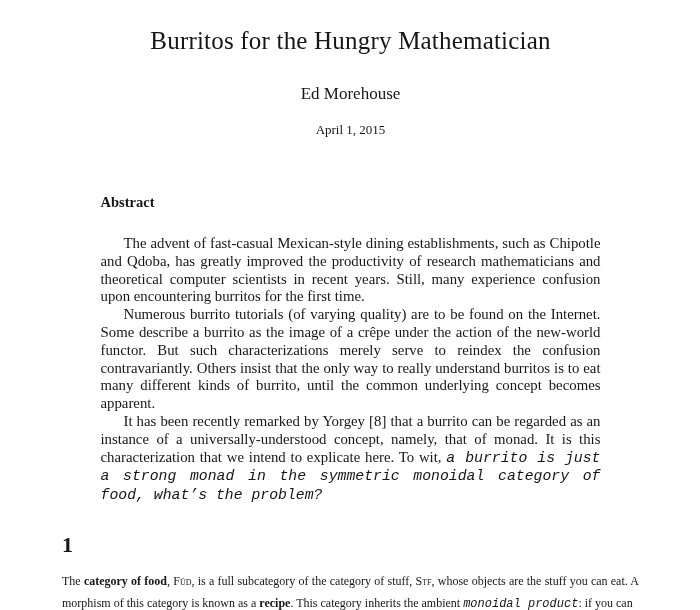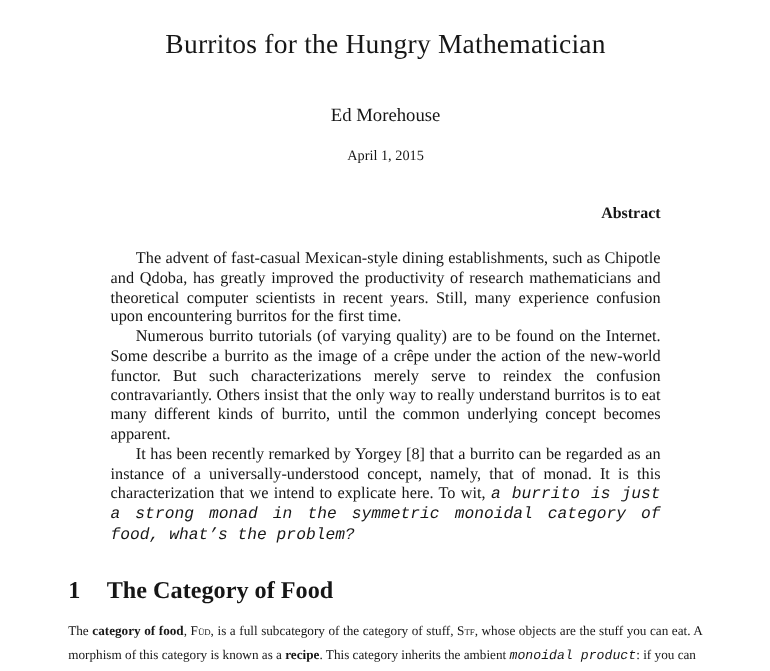--- a/index.html
+++ b/index.html
@@ -16,38 +16,38 @@
       border-radius: 21px;
     }
     .title {
       margin: 0;
       font-size: 25px;
       font-weight: normal;
       text-align: center;
       letter-spacing: 0.2px;
     }
     .author {
-      margin-top: 40px;
+      margin-top: 29px;
       font-size: 17px;
       text-align: center;
     }
     .date {
       margin-top: 18px;
       font-size: 13px;
       text-align: center;
     }
     .abstract {
       width: 500px;
       margin: 0 auto;
     }
     .abstract-heading {
-      margin-top: 37px;
+      margin-top: 56px;
       font-size: 14.5px;
       font-weight: bold;
-      text-align: right;
+      text-align: left;
     }
     .abs-p {
       margin: 0;
       font-size: 14.8px;
       line-height: 17.8px;
       text-align: justify;
       text-indent: 23px;
     }
     .abs-p.first { margin-top: 24px; }
     .section-heading {
@@ -84,18 +84,17 @@
 
     <p class="abs-p first"><span>The advent of fast-casual Mexican-style dining establishments, such as Chipotle and Qdoba, has greatly improved the productivity of research mathematicians and theoretical computer scientists in recent years. Still, many experience confusion upon encountering burritos for the first time.</span></p>
 
     <p class="abs-p"><span>Numerous burrito tutorials (of varying quality) are to be found on the Internet. Some describe a burrito as the image of a crêpe under the action of the new-world functor. But such characterizations merely serve to reindex the confusion contravariantly. Others insist that the only way to really understand burritos is to eat many different kinds of burrito, until the common underlying concept becomes apparent.</span></p>
 
     <p class="abs-p"><span>It has been recently remarked by Yorgey [8] that a burrito can be regarded as an instance of a universally-understood concept, namely, that of monad. It is this characterization that we intend to explicate here. To wit, </span><span class="seg-i">a burrito is just a strong monad in the symmetric monoidal category of food, what’s the problem?</span></p>
   </section>
 
   <h2 class="section-heading">
     <span class="sec-num">1</span>
-    <span class="sec-title">The Category of Food</span>
   </h2>
 
   <p class="body-p"><span>The </span><span class="seg-b">category of food</span><span>, </span><span class="seg-sc">Füd</span><span>, is a full subcategory of the category of stuff, </span><span class="seg-sc">Stf</span><span>, whose objects are the stuff you can eat. A morphism of this category is known as a </span><span class="seg-b">recipe</span><span>. This category inherits the ambient </span><span class="seg-i">monoidal product</span><span>: if you can</span></p>
 
 </div>
 
 </body></html>

